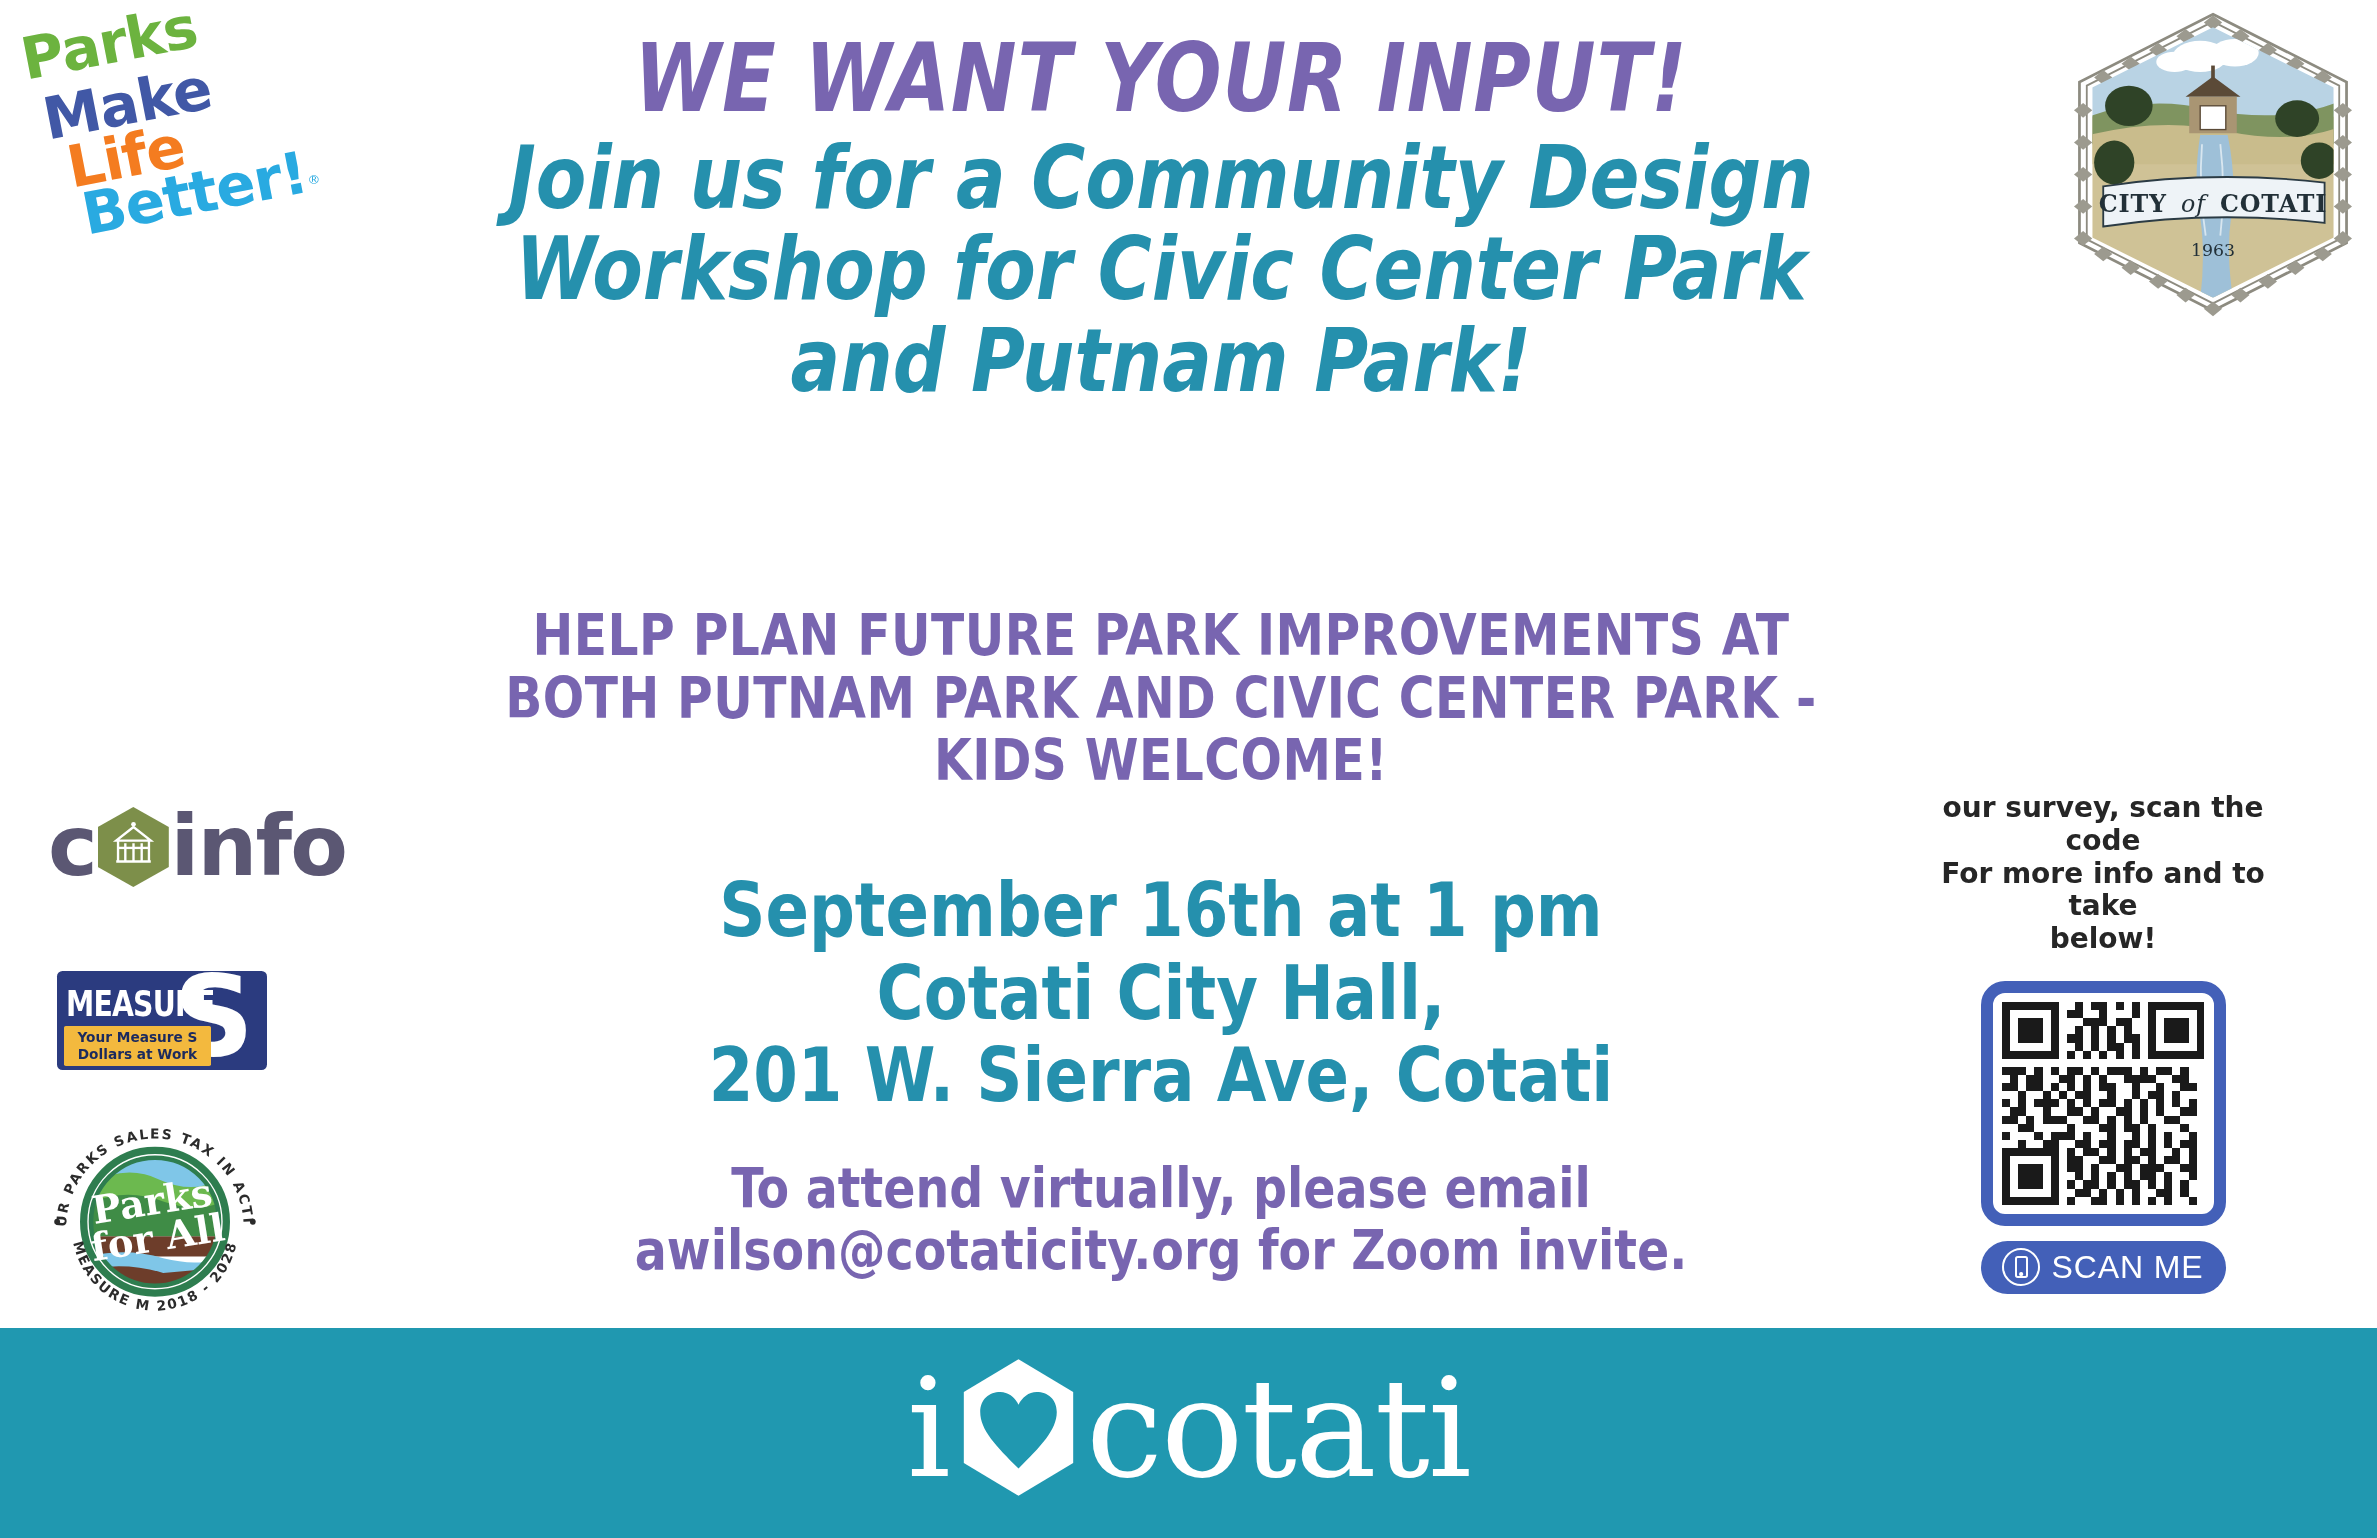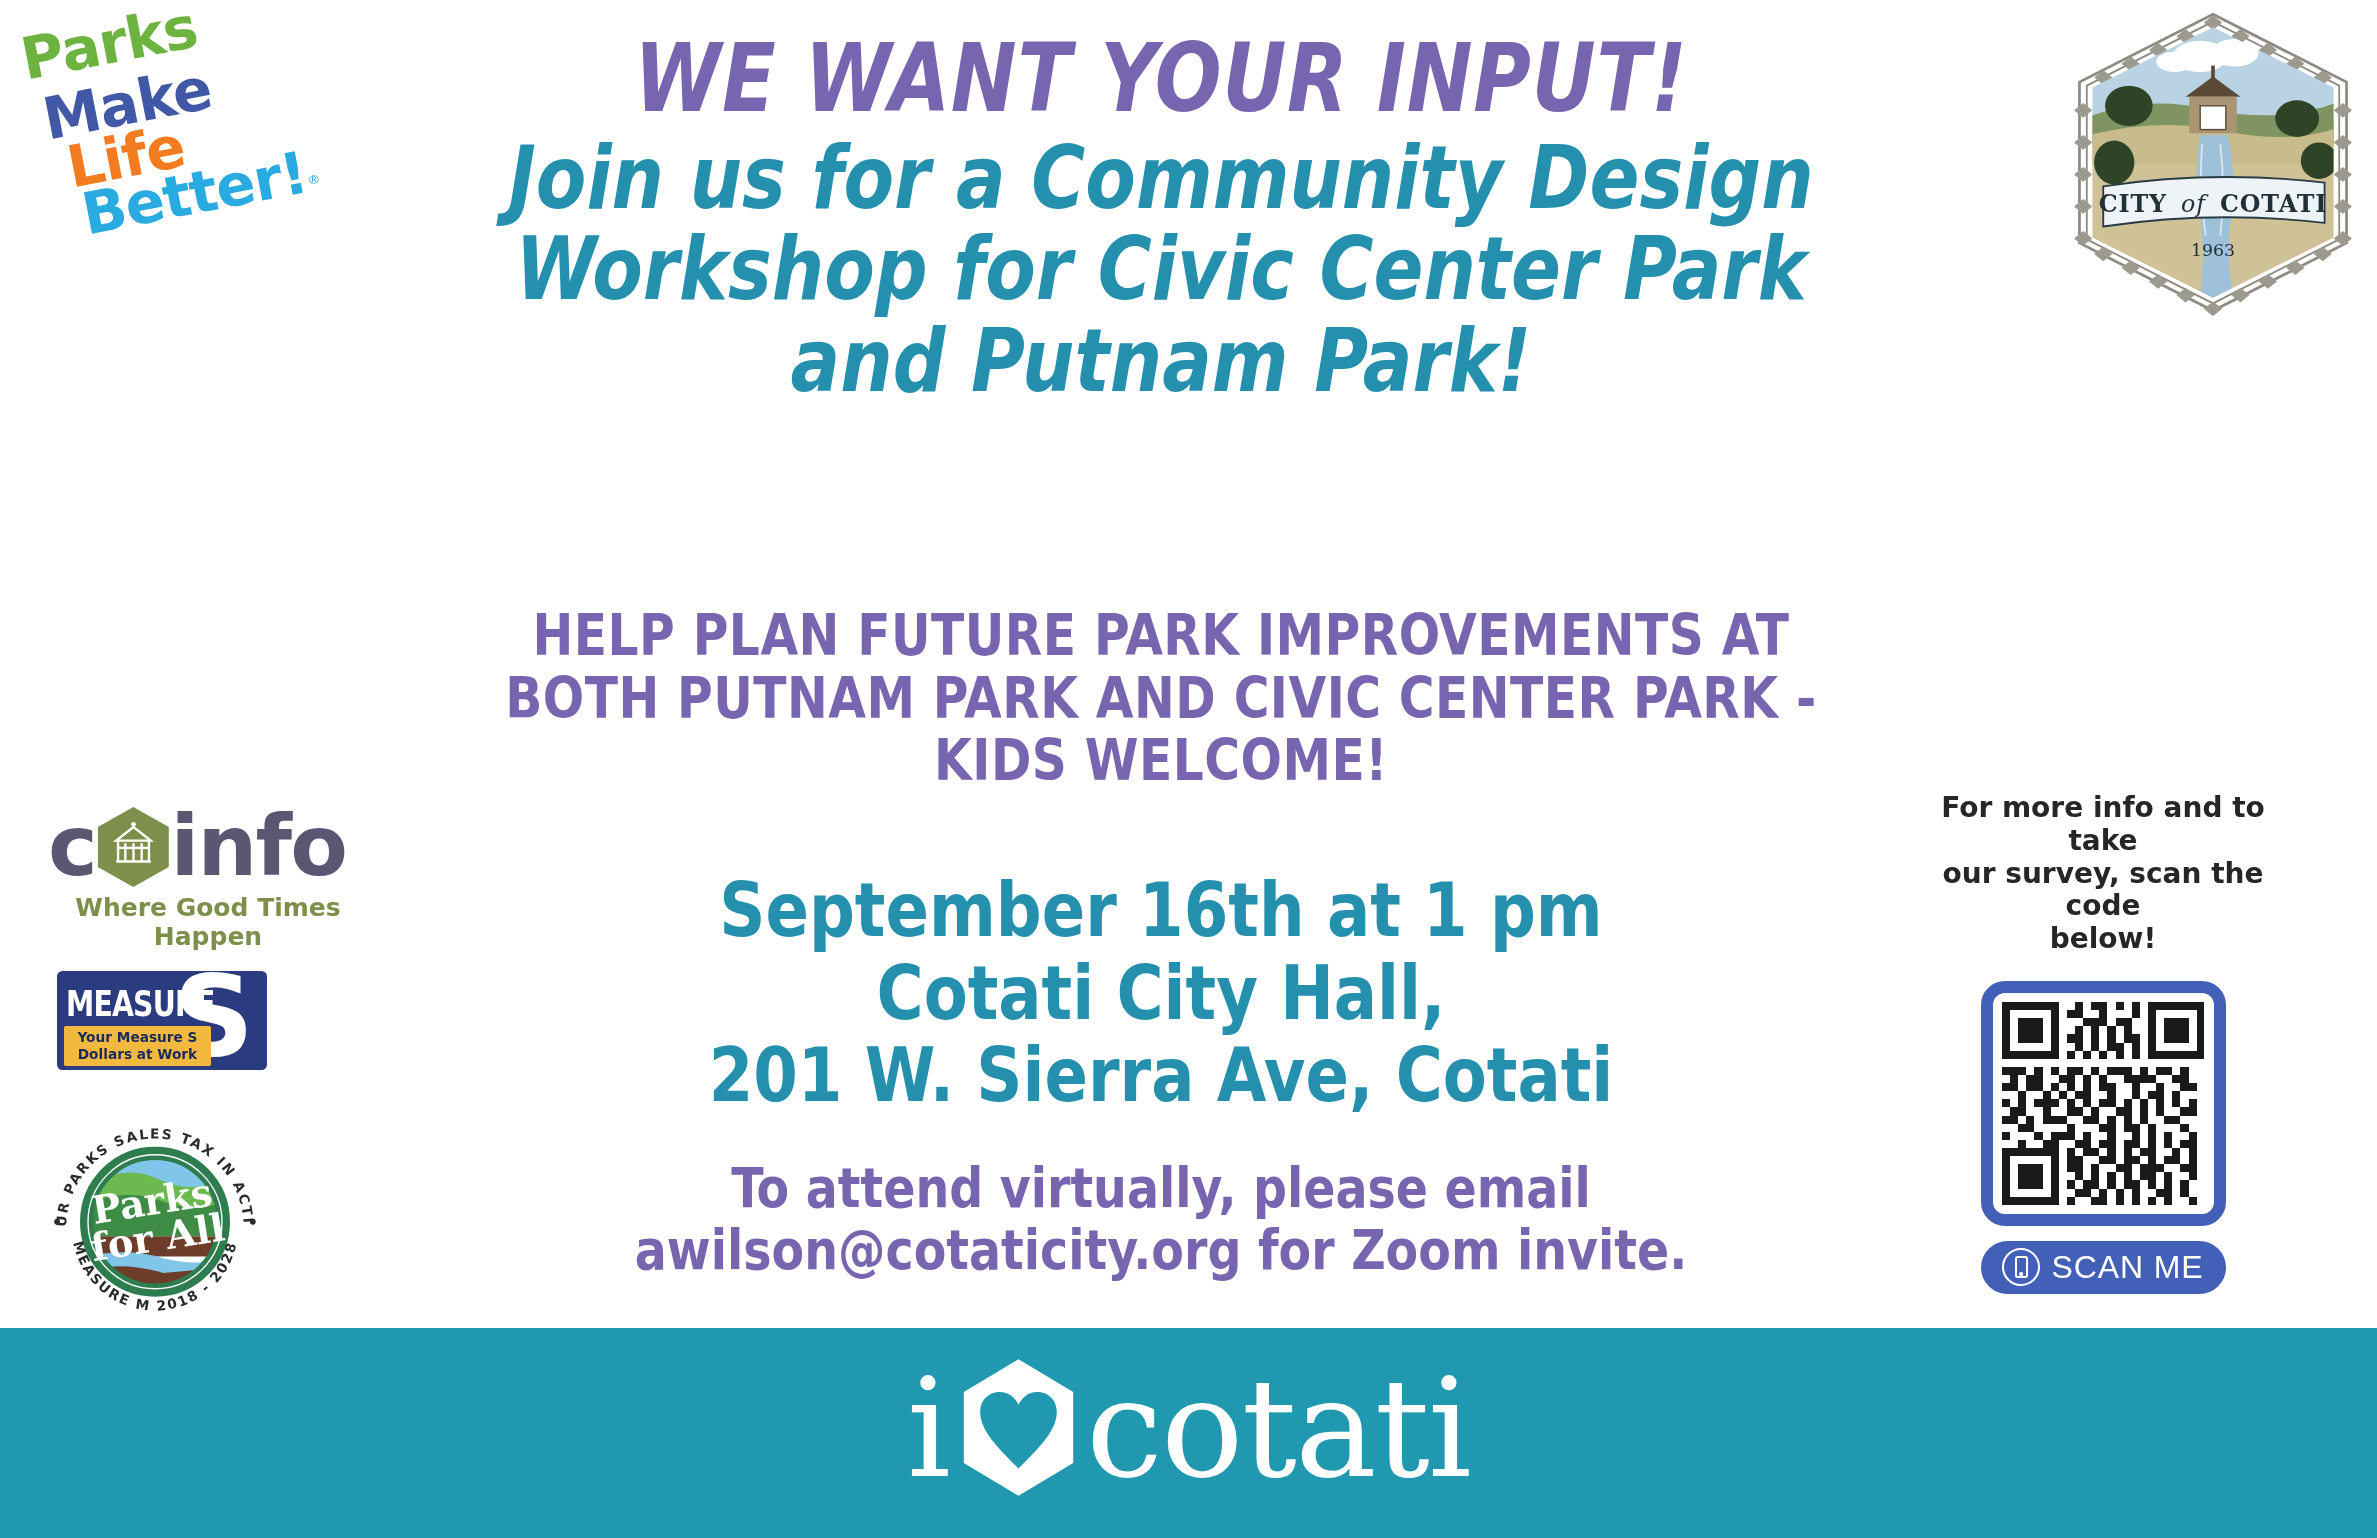--- a/index.html
+++ b/index.html
@@ -479,21 +479,20 @@
             <path d="M39 22 L20 37 L58 37 Z"></path>
             <path d="M22 37 L22 60 M56 37 L56 60 M30 40 L30 60 M48 40 L48 60 M39 40 L39 60"></path>
             <path d="M20 60 L58 60"></path>
             <path d="M22 45 L56 45"></path>
           </g>
           <circle cx="39" cy="19" r="2.6" fill="#ffffff"></circle>
         </svg>
       </span>
       <span class="letter">info</span>
     </div>
-    <div id="cotati-tag">Where Good Times Happen</div>
   </div>
 
   <div id="measure-s">
     <span class="ms-big-s">S</span>
     <span class="ms-word">MEASURE</span>
     <span class="ms-band">
       <div>Your Measure S</div>
       <div>Dollars at Work</div>
     </span>
   </div>
@@ -528,22 +527,22 @@
       <circle cx="238" cy="120" r="3.2" fill="#2b2b2b"></circle>
       <g transform="rotate(-9 131 118)">
         <text x="131" y="112" text-anchor="middle" font-family="DejaVu Serif, serif" font-weight="bold" font-size="42" fill="#ffffff">Parks</text>
         <text x="131" y="152" text-anchor="middle" font-family="DejaVu Serif, serif" font-weight="bold" font-size="42" fill="#ffffff">for All</text>
       </g>
     </svg>
   </div>
 
   <div id="qr-panel">
     <div id="qr-caption">
+      <div>our survey, scan the code</div>
       <div>For more info and to take</div>
-      <div>our survey, scan the code</div>
       <div>below!</div>
     </div>
 
     <div id="qr-frame">
       <svg viewBox="0 0 25 25" xmlns="http://www.w3.org/2000/svg" shape-rendering="crispEdges">
         <rect width="25" height="25" fill="#ffffff"></rect>
         <g fill="#1a1a1a">
 
           <rect x="0" y="0" width="7" height="1"></rect>
             <rect x="0" y="6" width="7" height="1"></rect>

